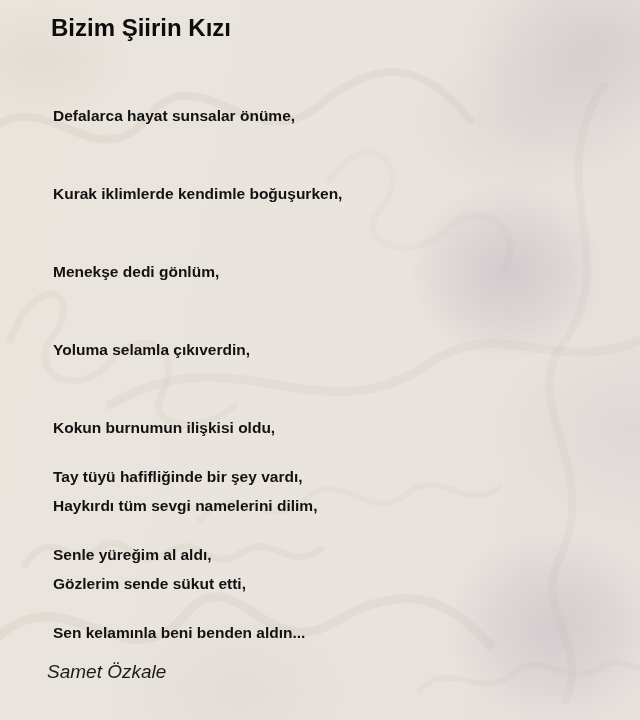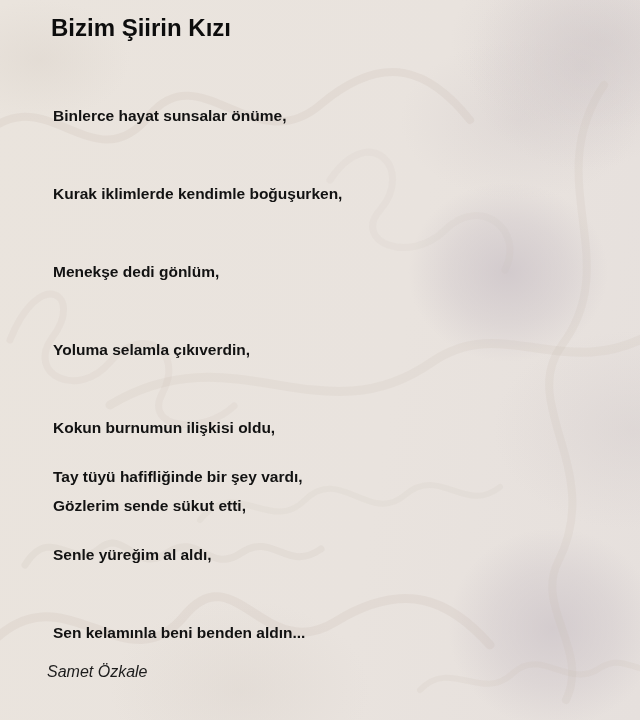--- a/index.html
+++ b/index.html
@@ -59,21 +59,21 @@
     font-weight: bold;
     line-height: 26px;
     color: #121212;
     white-space: pre;
   }
   .stanza-1 { top: 51px; }
   .stanza-2 { top: 412px; }
   .poem-author {
     position: absolute;
     left: 47px; top: 659px;
-    font-size: 16px;
+    font-size: 19px;
     font-style: italic;
     font-weight: normal;
     line-height: 26px;
     color: #1c1c1c;
   }
 </style>
 </head>
 <body>
 
 <div class="page">
@@ -90,25 +90,26 @@
     <path opacity="0.20" stroke-width="9" d="M -15 650 C 60 560, 125 690, 185 615 C 235 555, 265 665, 335 622 S 450 600, 490 645"></path>
     <path opacity="0.16" stroke-width="8" d="M 604 85 C 540 180, 625 260, 562 345 C 518 405, 605 470, 558 562 C 535 608, 590 650, 566 700"></path>
     <path opacity="0.15" stroke-width="6" d="M 420 690 c 30 -32, 62 12, 92 -16 c 30 -28, 56 16, 88 -6 c 24 -16, 40 10, 58 -2"></path>
     <path opacity="0.12" stroke-width="6" d="M 200 520 c 35 -45, 70 15, 105 -20 c 35 -35, 65 25, 100 -5 c 35 -30, 60 20, 95 -8"></path>
     <path opacity="0.10" stroke-width="7" d="M 330 180 c 40 -60, 85 -10, 50 30 c -28 32, 30 55, 65 20 c 35 -35, 80 0, 60 40"></path>
   </svg>
 
   <h1 class="poem-title">Bizim Şiirin Kızı</h1>
 
   <div class="stanza stanza-1">
-    <div class="line">Binlerce hayat sunsalar önüme,</div>
+    <div class="line">Defalarca hayat sunsalar önüme,</div>
     <div class="line">Kurak iklimlerde kendimle boğuşurken,</div>
     <div class="line">Menekşe dedi gönlüm,</div>
     <div class="line">Yoluma selamla çıkıverdin,</div>
     <div class="line">Kokun burnumun ilişkisi oldu,</div>
+    <div class="line">Haykırdı tüm sevgi namelerini dilim,</div>
     <div class="line">Gözlerim sende sükut etti,</div>
     
     
   </div>
 
   <div class="stanza stanza-2">
     <div class="line">Tay tüyü hafifliğinde bir şey vardı,</div>
     <div class="line">Senle yüreğim al aldı,</div>
     <div class="line">Sen kelamınla beni benden aldın...</div>
   </div>

